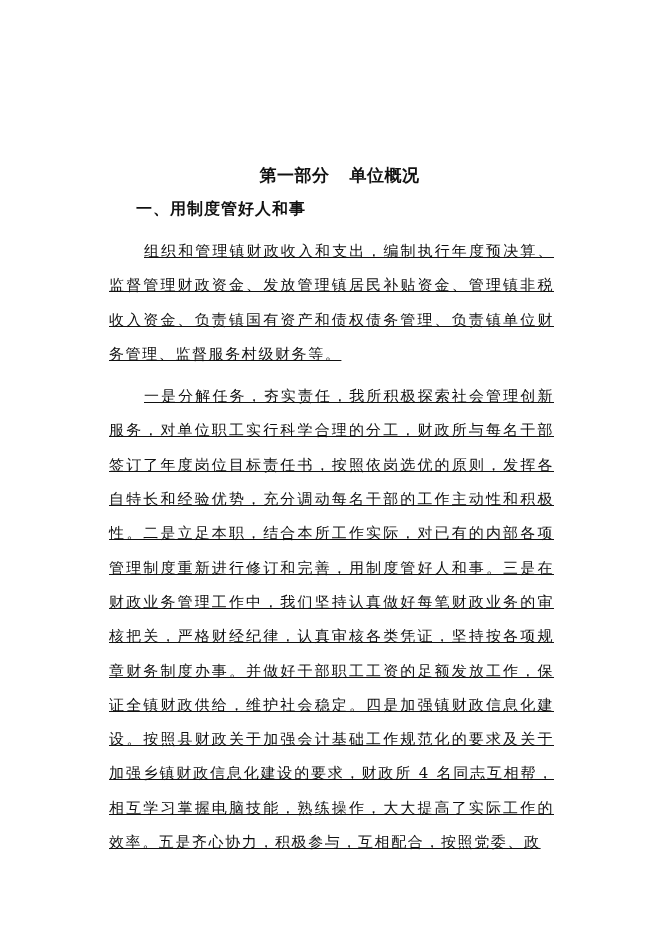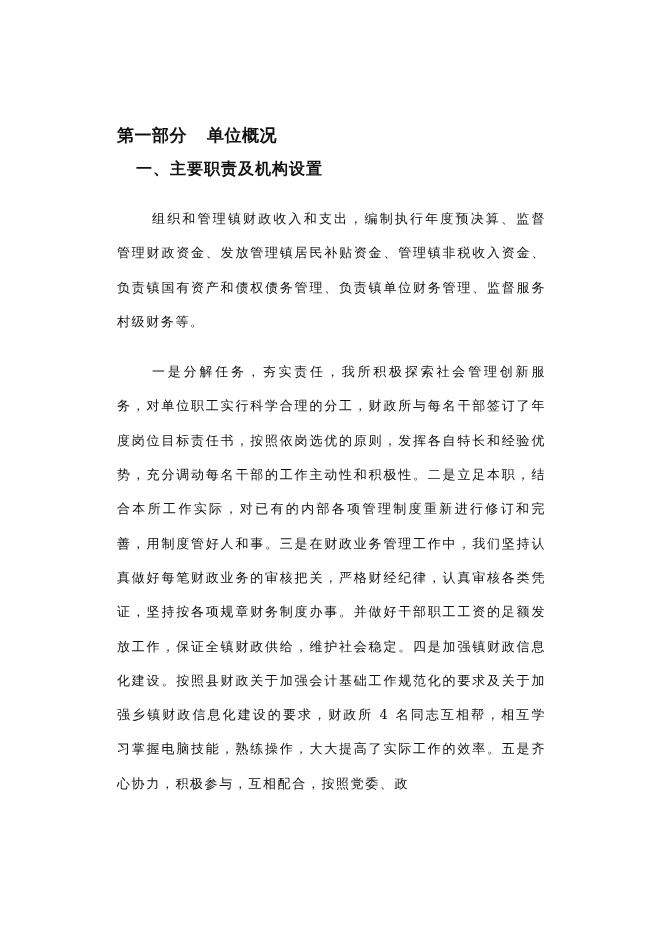--- a/index.html
+++ b/index.html
@@ -1,28 +1,28 @@
 <!DOCTYPE html>
 <html><head>
 <meta charset="utf-8">
 <style>
   html, body { margin:0; padding:0; background:#ffffff; }
   body { width:662px; height:936px; position:relative; overflow:hidden;
          font-family: "DejaVu Serif", "Liberation Serif", serif; color:#111; }
   .page { position:absolute; left:101px; top:118px; width:461px; }
-  .title { font-weight:bold; font-size:17px; height:34px; line-height:34px;
-           letter-spacing:0.5px; padding-left:16px; }
+  .title { text-align:center; font-weight:bold; font-size:17px; height:34px; line-height:34px;
+           letter-spacing:0.5px; padding-left:16px;margin-top:40px; }
   .title .gap { display:inline-block; width:20px; }
   .heading { font-weight:bold; font-size:16px; height:34px; line-height:34px; padding-left:35px; letter-spacing:1px; }
-  .para { font-size:13px; line-height:34.3px; text-indent:35px; text-align:justify;
-          letter-spacing:1.6px; margin:16px; }
+  .para { font-size:15px; line-height:34.3px; text-indent:35px; text-align:justify;
+          letter-spacing:1.6px; margin:8px;text-decoration:underline; }
 </style>
 </head>
 <body>
 
 <div class="page">
   <div class="title">
     <span>第一部分</span><span class="gap"></span><span>单位概况</span>
   </div>
-  <div class="heading">一、主要职责及机构设置</div>
+  <div class="heading">一、用制度管好人和事</div>
   <p class="para">组织和管理镇财政收入和支出，编制执行年度预决算、监督管理财政资金、发放管理镇居民补贴资金、管理镇非税收入资金、负责镇国有资产和债权债务管理、负责镇单位财务管理、监督服务村级财务等。</p>
   <p class="para">一是分解任务，夯实责任，我所积极探索社会管理创新服务，对单位职工实行科学合理的分工，财政所与每名干部签订了年度岗位目标责任书，按照依岗选优的原则，发挥各自特长和经验优势，充分调动每名干部的工作主动性和积极性。二是立足本职，结合本所工作实际，对已有的内部各项管理制度重新进行修订和完善，用制度管好人和事。三是在财政业务管理工作中，我们坚持认真做好每笔财政业务的审核把关，严格财经纪律，认真审核各类凭证，坚持按各项规章财务制度办事。并做好干部职工工资的足额发放工作，保证全镇财政供给，维护社会稳定。四是加强镇财政信息化建设。按照县财政关于加强会计基础工作规范化的要求及关于加强乡镇财政信息化建设的要求，财政所 4 名同志互相帮，相互学习掌握电脑技能，熟练操作，大大提高了实际工作的效率。五是齐心协力，积极参与，互相配合，按照党委、政</p>
 </div>
 
 </body></html>

